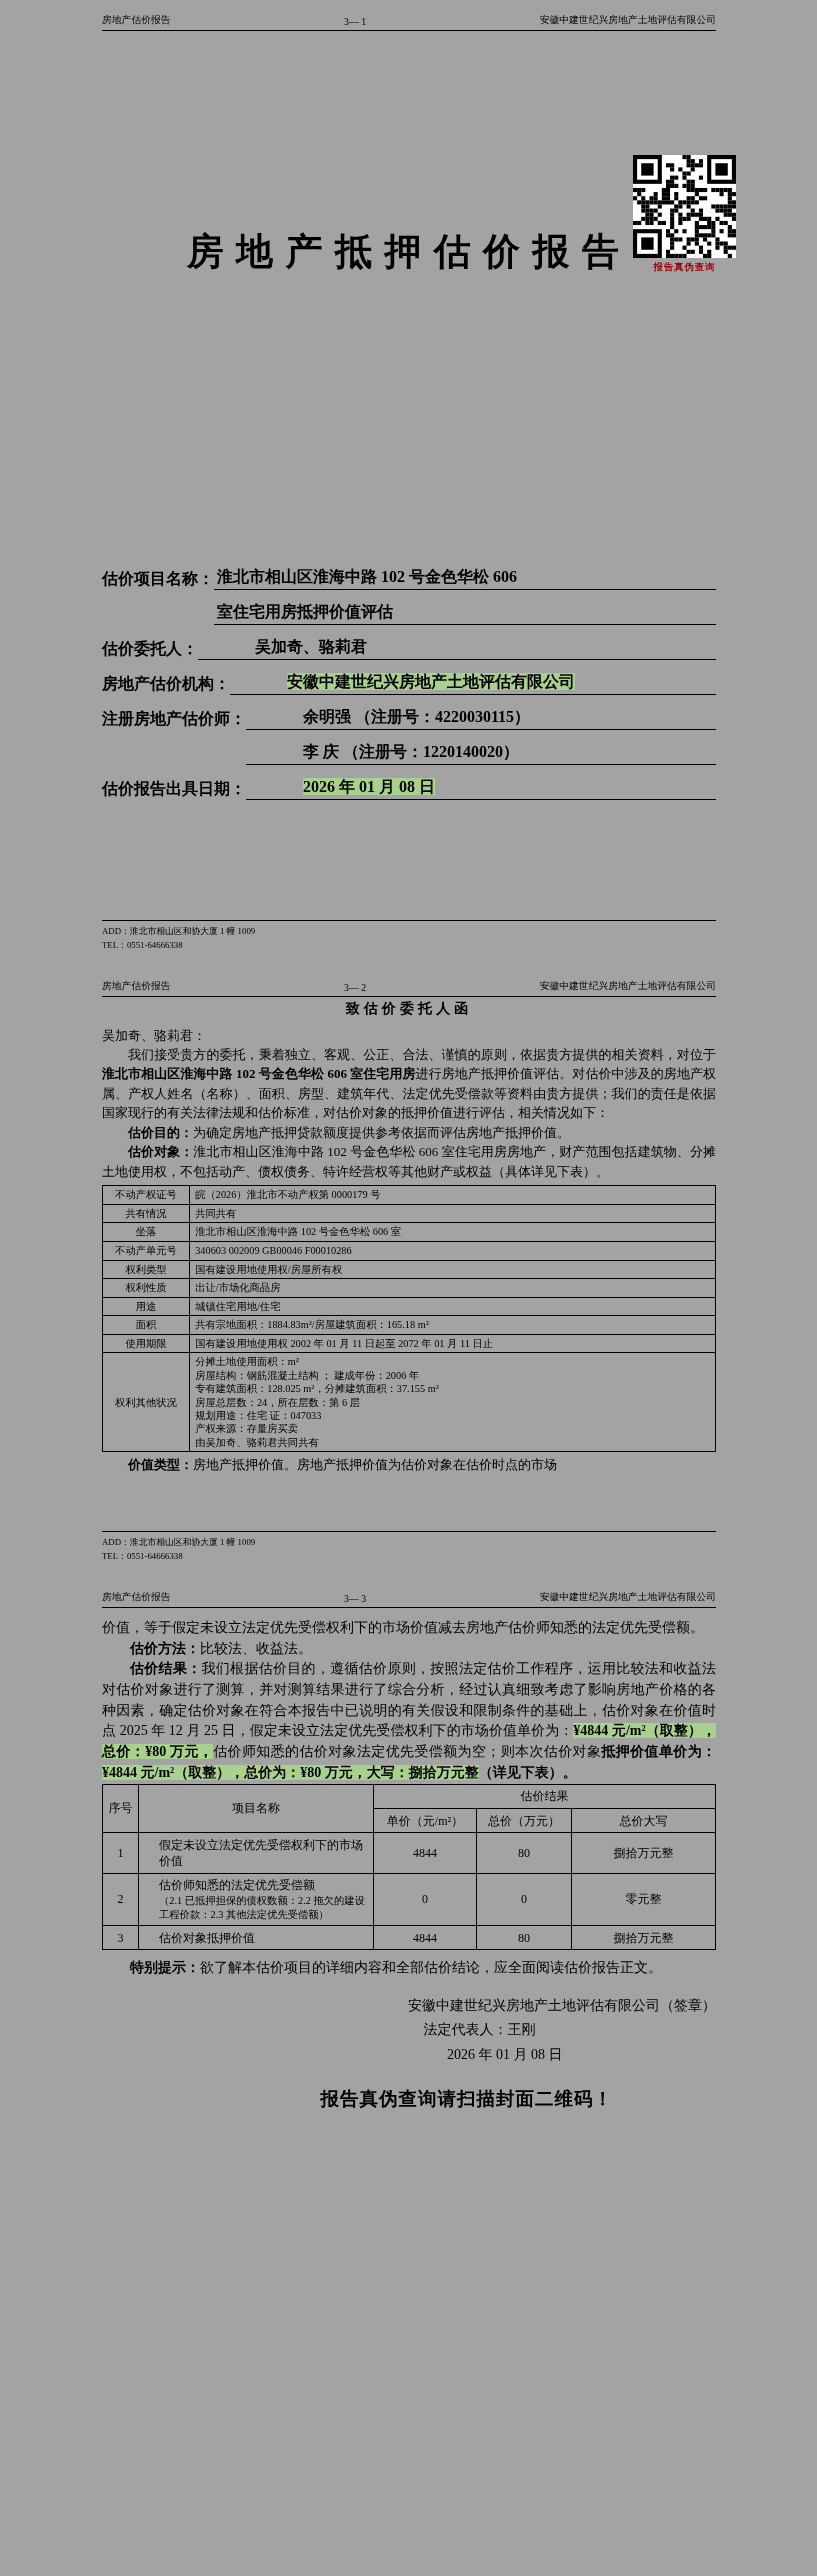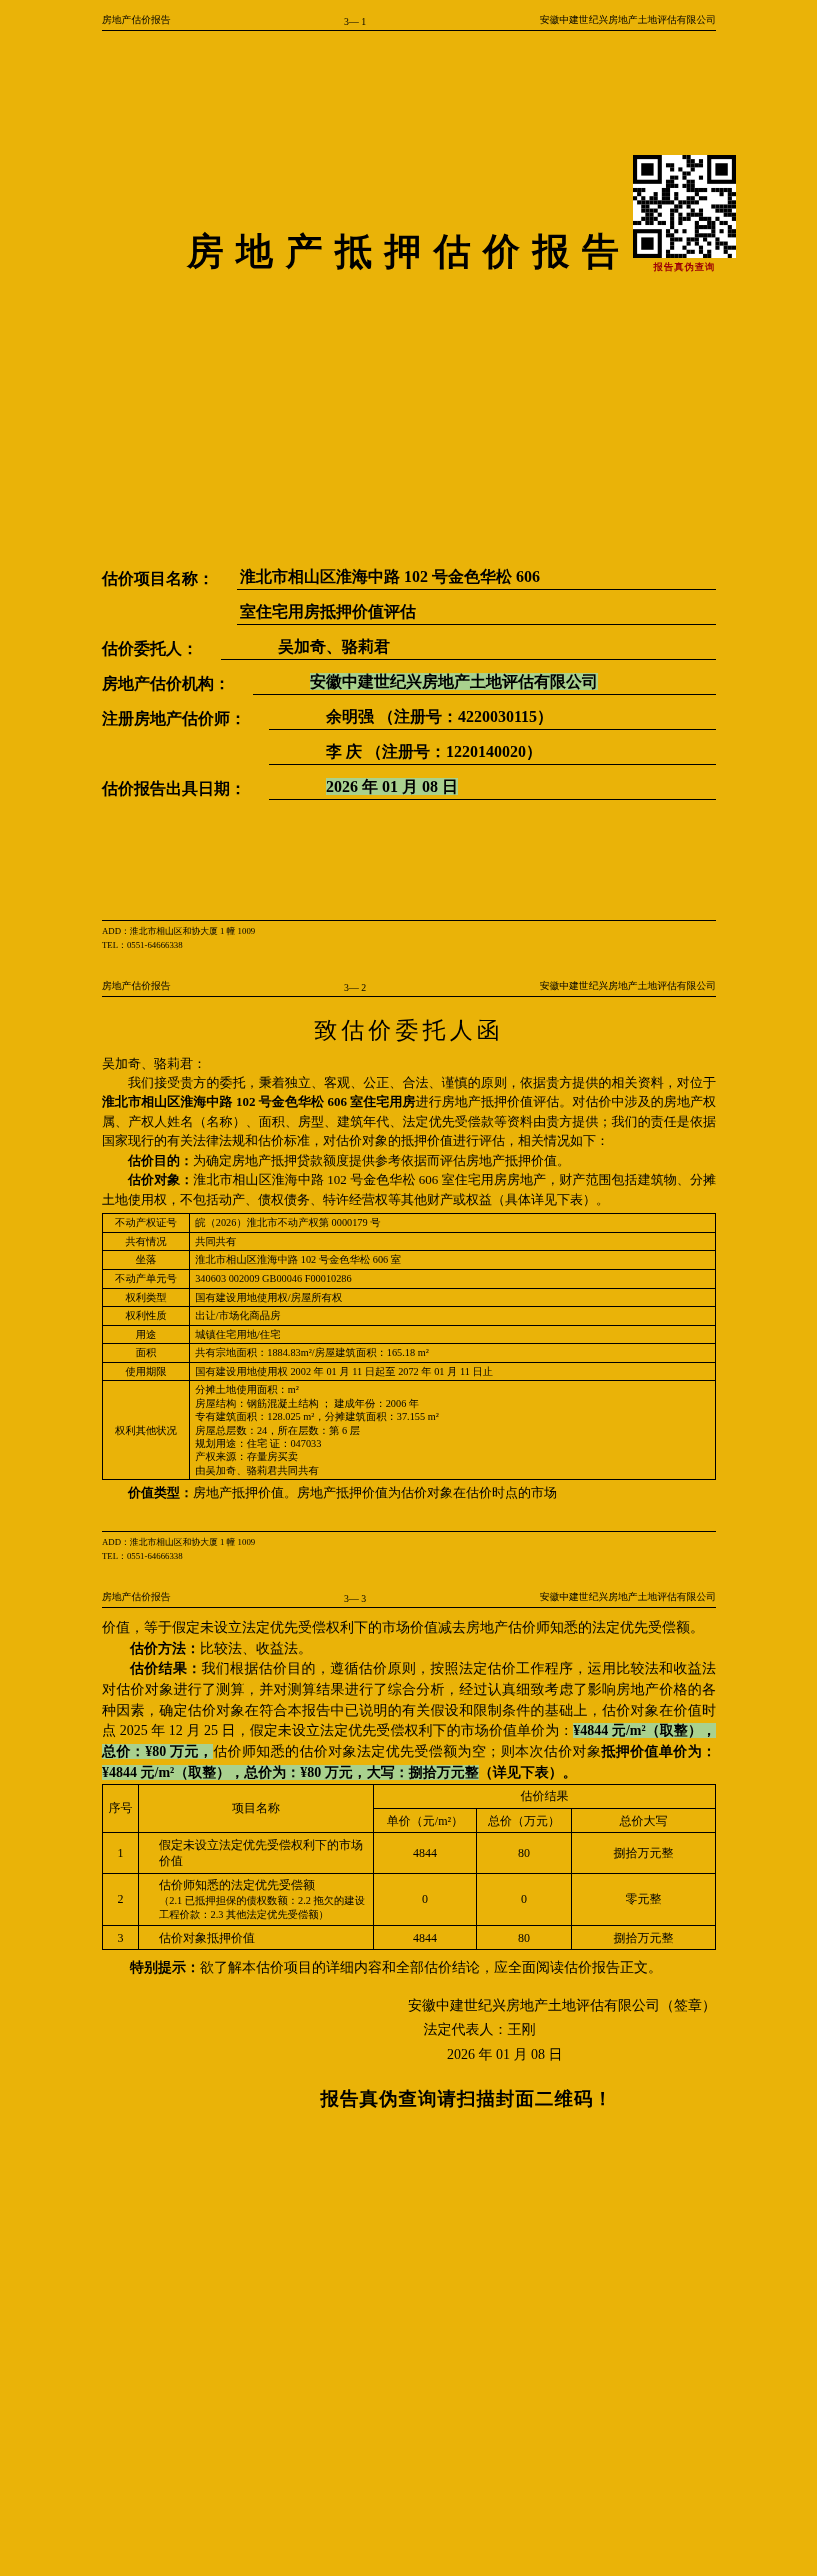--- a/index.html
+++ b/index.html
@@ -1,42 +1,42 @@
 <!DOCTYPE html>
 <html style="--hl: #a9d18e; --qr-red: #9c0006;font-size:8.2px"><head>
 <meta charset="utf-8">
 <style>
   *{margin:0;padding:0;box-sizing:border-box;}
   html,body{background:#ffffff;}
   body{width:818px;font-family:"Liberation Serif","DejaVu Serif",serif;color:#000;}
-  .page{width:818px;position:relative;display:flex;flex-direction:column;padding:14.4px 102px 13.4px;overflow:hidden;background:#eab308;}
+  .page{width:818px;position:relative;display:flex;flex-direction:column;padding:14.4px 102px 13.4px;overflow:hidden;background:#a3a3a3;}
   .p1{height:966px;}
   .p2{height:611px;}
   .p3{height:1692px;}
 
   .pg-header{display:flex;justify-content:space-between;align-items:flex-end;font-size:9.8px;border-bottom:1px solid #000;padding-bottom:3.1px;}
   .pg-footer{position:absolute;left:102px;right:102px;bottom:13.4px;border-top:1px solid #000;padding-top:4.1px;font-size:8.8px;line-height:1.55;}
 
   
   .qr-wrap{position:absolute;top:155px;right:82px;width:103px;text-align:center;}
   .qr-wrap svg{width:103px;height:103px;display:block;background:#fff;}
   .qr-caption{margin-top:3.1px;font-size:9.3px;font-weight:bold;color:var(--qr-red,#9c0006);letter-spacing:1px;}
   .cover-title{margin-top:196px;text-align:center;font-size:37px;font-weight:bold;letter-spacing:12.4px;white-space:nowrap;}
   .cover-docnum{margin-top:41px;text-align:center;font-size:14px;font-weight:bold;letter-spacing:0.5px;}
   .cover-form{margin-top:278px;font-size:16px;font-weight:bold;}
-  .frow{display:flex;align-items:flex-end;height:35px;gap:23px;}
+  .frow{display:flex;align-items:flex-end;height:35px;}
   .flabel{white-space:nowrap;}
   .fspacer1{width:112px;flex:none;}
   .fspacer2{width:144px;flex:none;}
   .fvalue{flex:1;border-bottom:1px solid #000;padding:0 4.1px 1.5px 57px;white-space:nowrap;overflow:hidden;}
   .fvalue.noindent{padding-left:3.1px;}
   .hl{background:var(--hl,#a9d18e);}
 
   
-  .letter-title{margin-top:18px;text-align:center;font-size:23px;font-weight:normal;letter-spacing:4.1px;}
+  .letter-title{margin-top:3px;text-align:center;font-size:14px;font-weight:bold;letter-spacing:4.1px;}
   .salutation{margin-top:8.2px;font-size:13px;}
   .para{font-size:13px;line-height:1.5;text-align:justify;}
   .p3 .para{font-size:14px;line-height:1.48;}
   .indent{text-indent:2em;}
   .prop-table{width:100%;border-collapse:collapse;margin:4.1px 0 3.1px;font-size:10.3px;line-height:1.3;}
   .prop-table td{border:0.5px solid #000;padding:2.1px 5.2px;vertical-align:middle;}
   .prop-table td.lbl{width:87px;text-align:center;padding:2.1px 2.1px;}
 
   
   .rt-title{display:flex;justify-content:center;gap:9.3px;font-size:13.4px;margin:8.2px 0 5.2px;}

